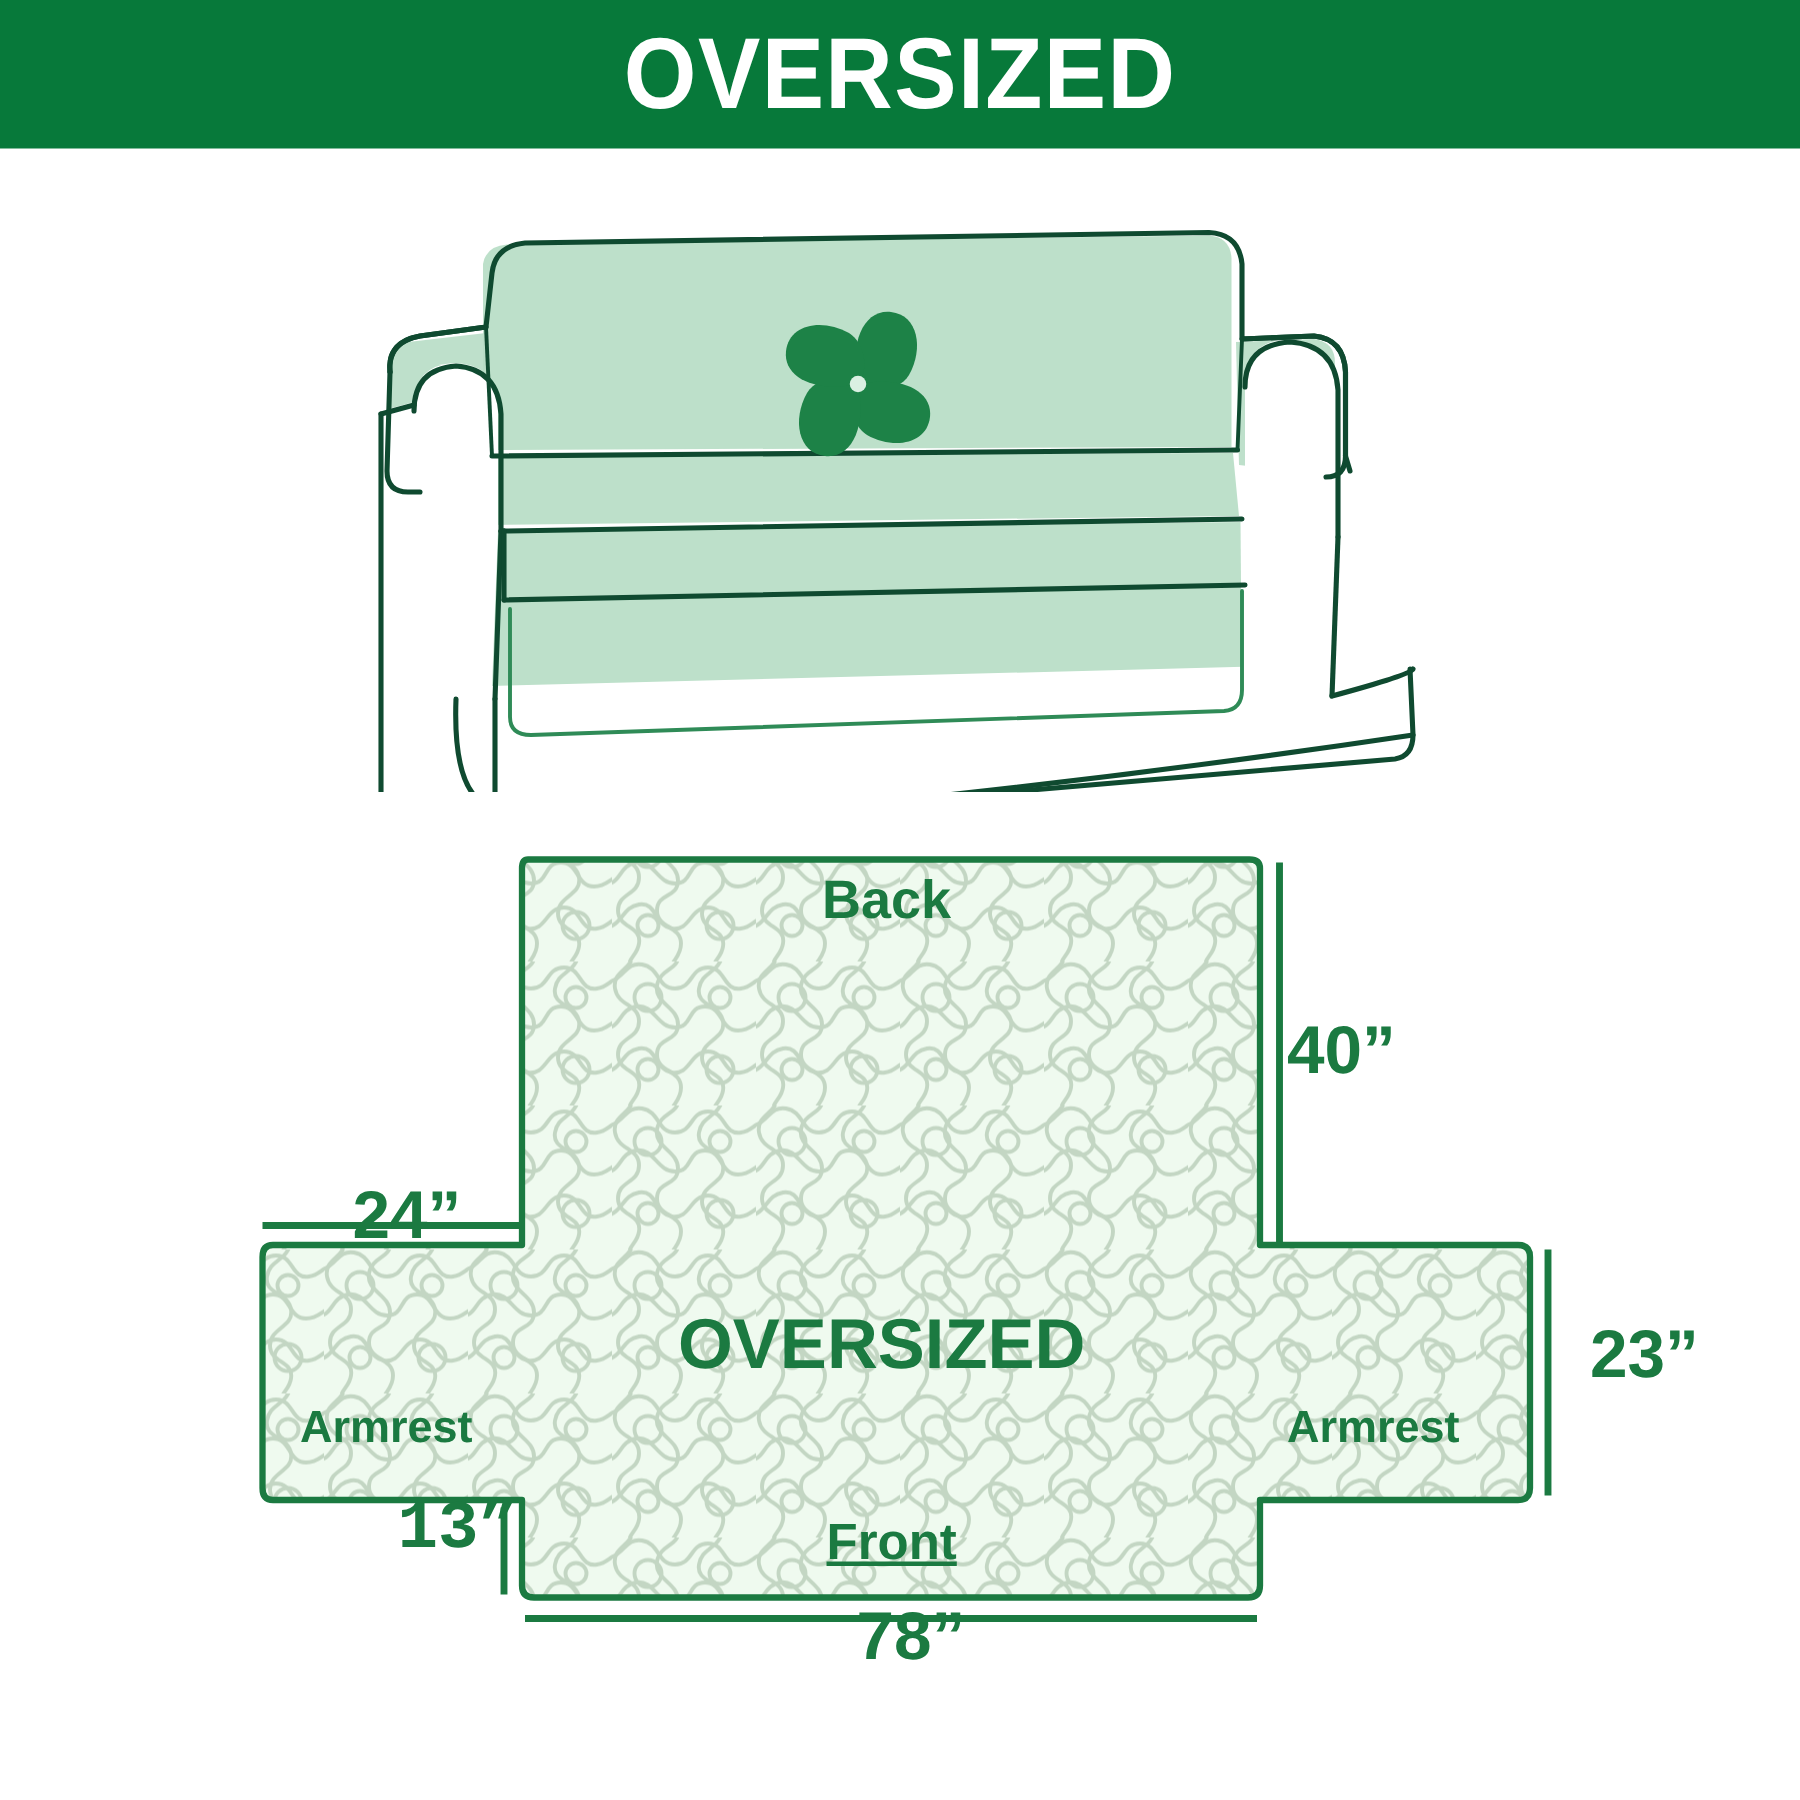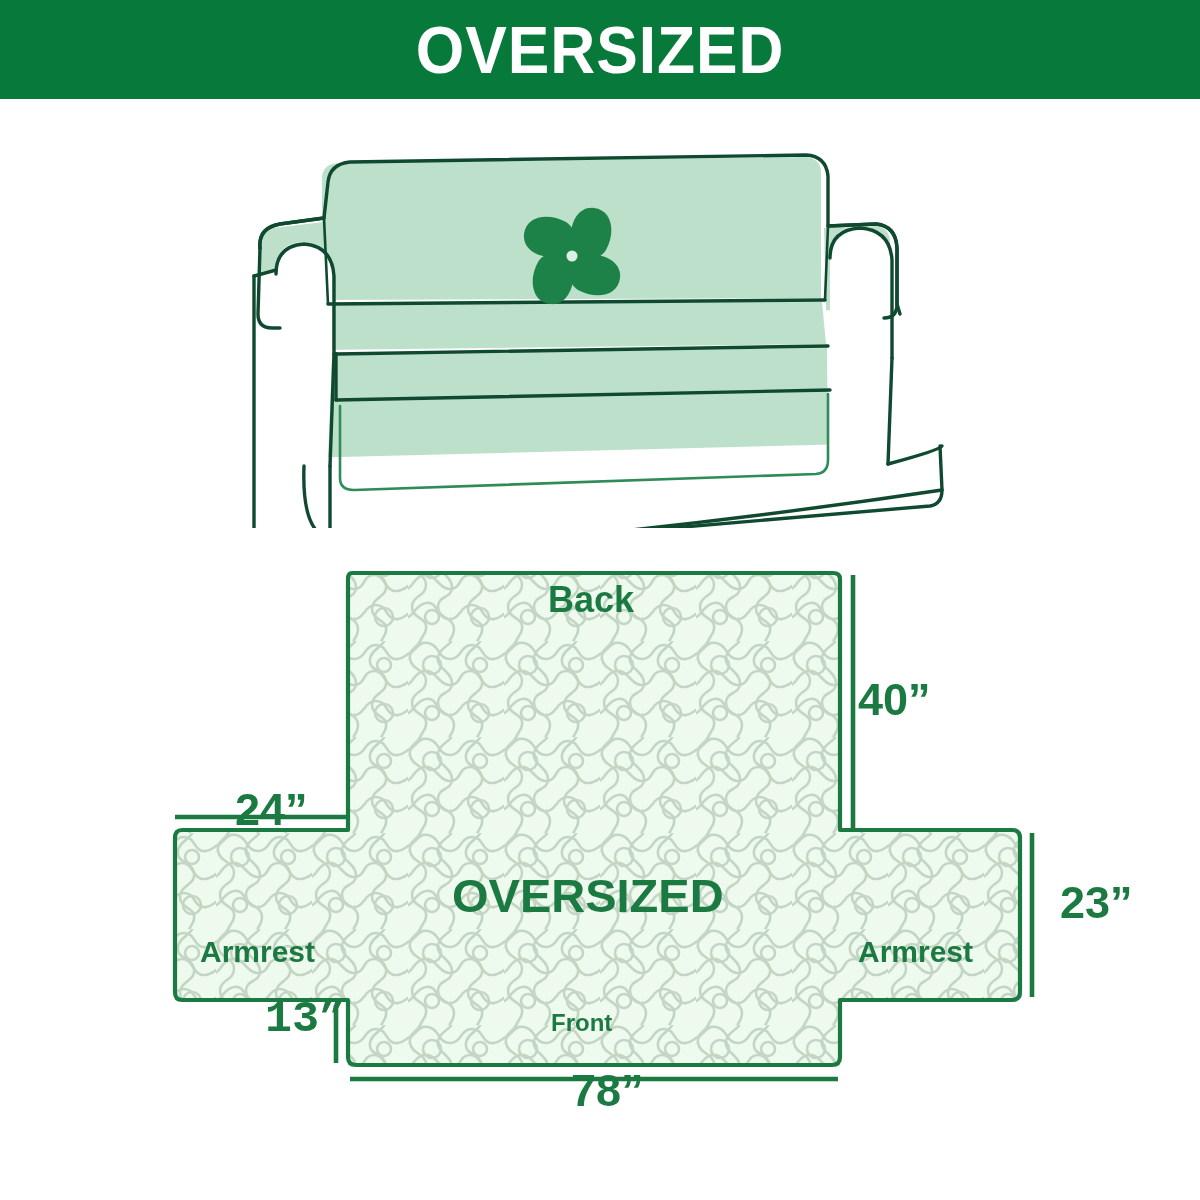--- a/index.html
+++ b/index.html
@@ -50,21 +50,21 @@
   
   .diag-label {
     position: absolute;
     color: #1b7a41;
     font-family: "Liberation Sans", sans-serif;
     font-weight: 700;
     white-space: nowrap;
     line-height: 1;
   }
   .lbl-back   { font-size: 36px; left: 428px; top: 37px; }
-  .lbl-front  { font-size: 24px; left: 431px; top: 466px; }
+  .lbl-front  { font-size: 34px; left: 431px; top: 466px; text-decoration: underline; }
   .lbl-arm-l  { font-size: 30px; left:  80px; top: 392px; }
   .lbl-arm-r  { font-size: 30px; left: 738px; top: 392px; }
   .lbl-over   { font-size: 47px; left: 332px; top: 327px; letter-spacing: 0px; }
   .dim-text   { font-size: 45px; }
   .dim-40     { left: 738px; top: 132px; }
   .dim-24     { left: 115px; top: 215px; margin-top: 27px; }
   .dim-23     { left: 913px; top: 335px; margin-left: 27px; }
   .dim-13     { left: 145px; top: 452px; font-family: Liberation Mono, monospace; }
   .dim-78     { left: 435px; top: 523px; margin-left: 16px; }
 </style>

